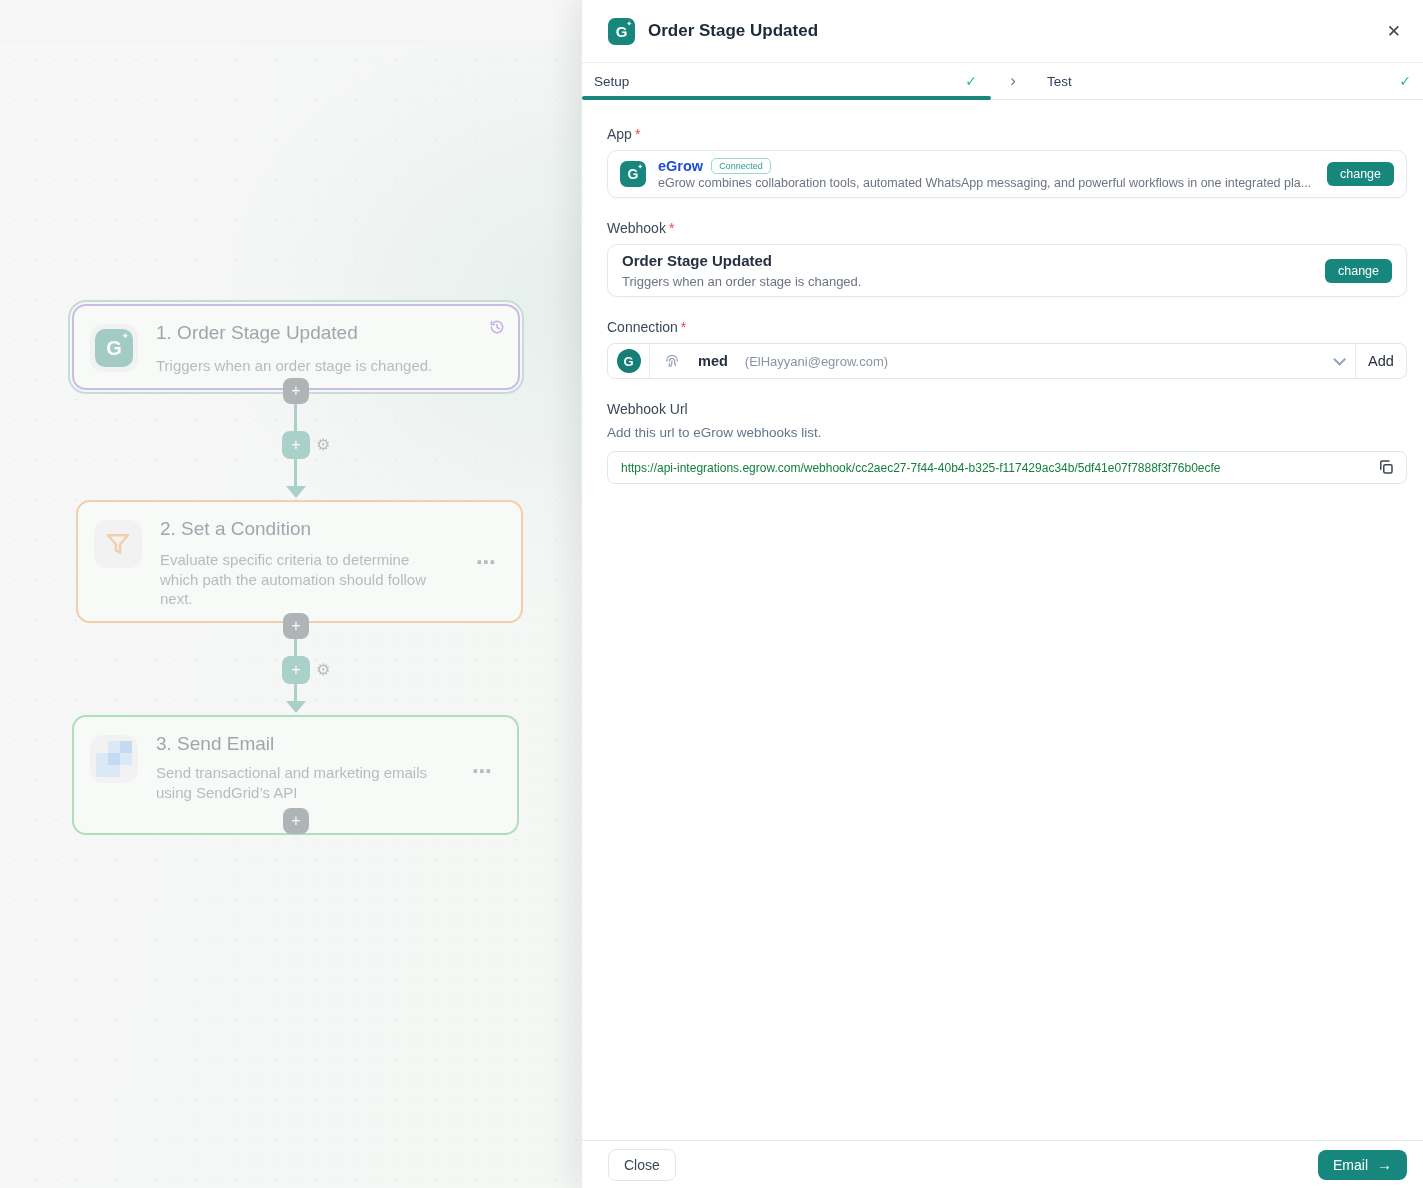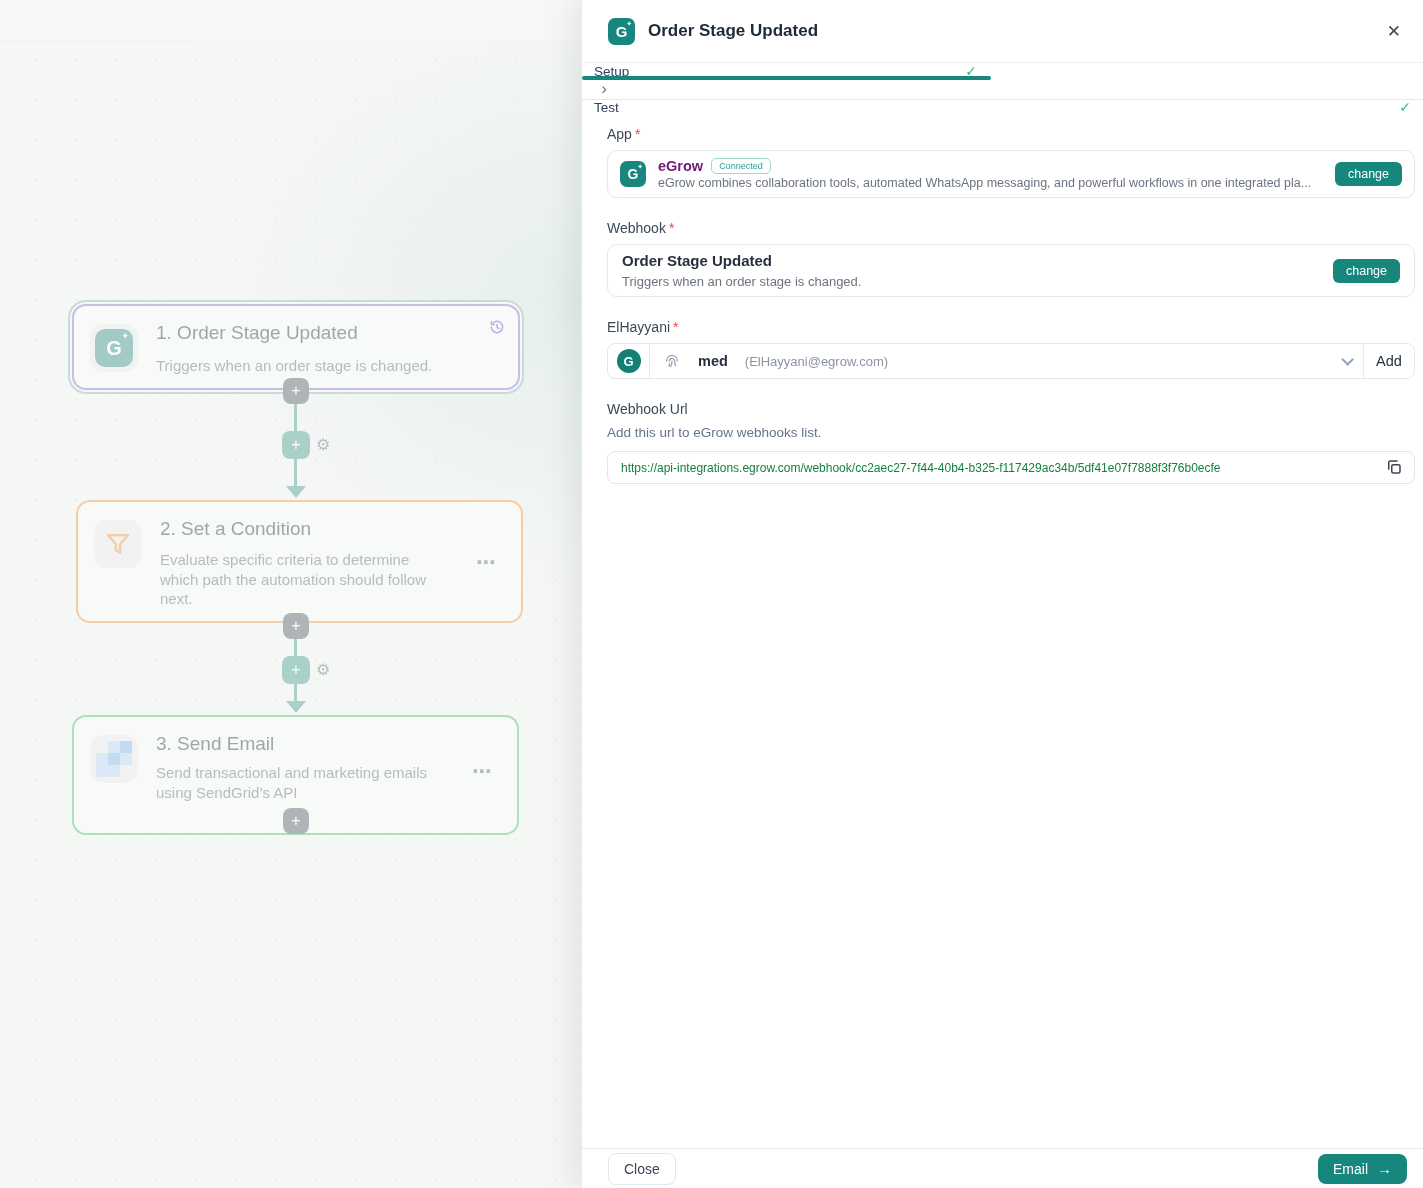--- a/index.html
+++ b/index.html
@@ -67,39 +67,39 @@
   .panel { position:absolute; left:581px; top:0; width:842px; height:1188px; z-index:10;
     background:#fff; display:flex; flex-direction:column; border-left:1px solid #e8eaec;
     box-shadow:-10px 0 28px rgba(15,23,42,0.08); }
 
   .panel-header { height:62px; display:flex; align-items:center; padding:0 22px 0 26px; }
   .glogo-hdr { width:27px; height:27px; border-radius:7px; font-size:15px; background:#17877d; }
   .glogo-hdr .sparkle { top:2px; right:3px; font-size:7px; }
   .panel-title { margin-left:13px; font-size:17px; font-weight:bold; color:#1e293b; }
   .close-btn { margin-left:auto; font-size:17px; color:#414b59; background:none; border:none; cursor:pointer; line-height:1; }
 
-  .tabbar { height:38px; display:flex; align-items:stretch; border-top:1px solid #edeff1; border-bottom:1px solid #e7eaec;flex-direction:column; }
+  .tabbar { height:38px; display:flex; align-items:stretch; border-top:1px solid #edeff1; border-bottom:1px solid #e7eaec; }
   .tab { display:flex; align-items:center; font-size:13.5px; color:#33415c; cursor:pointer; }
   .tab-setup { width:409px; padding:0 14px 0 12px; position:relative; }
   .tab-setup::after { content:""; position:absolute; left:0; bottom:-1px; width:100%; height:4px; background:#17877d; border-radius:2px; }
   .tab-sep { width:44px; display:flex; align-items:center; justify-content:center; color:#6b7a90; font-size:17px; }
   .tab-test { flex:1; padding:0 12px; }
   .tab-check { margin-left:auto; color:#2fbe70; font-size:14px; font-weight:bold; }
 
-  .panel-body { flex:1; padding:26px 8px 0 25px; overflow:hidden; }
+  .panel-body { flex:1; padding:26px 16px 0 25px; overflow:hidden; }
   .field { margin-bottom:22px; }
   .field-label { font-size:14px; color:#3d4856; margin-bottom:8px; }
   .req { color:#ef4444; margin-left:3px; }
 
   .app-card { height:48px; border:1px solid #e5e7eb; border-radius:10px; display:flex; align-items:center; padding:0 12px; box-shadow:0 1px 2px rgba(15,23,42,0.03); }
   .glogo-app { width:26px; height:26px; border-radius:7px; font-size:14px; background:#17877d; }
   .glogo-app .sparkle { top:2px; right:3px; font-size:7px; }
   .app-info { margin-left:12px; min-width:0; flex:1; }
   .app-name-row { display:flex; align-items:center; gap:8px; }
-  .app-name { font-size:14.5px; font-weight:bold; color:#701a75; }
+  .app-name { font-size:14.5px; font-weight:bold; color:#1d4ed8; }
   .badge { font-size:9px; color:#2f9e92; border:1px solid #9fd8cf; border-radius:5px; padding:2px 7px 2px; background:#fdfefe; }
   .app-desc { font-size:12.5px; color:#6b7480; margin-top:2px; white-space:nowrap; overflow:hidden; }
   .change-btn { margin-left:14px; flex:none; background:#17877d; color:#fff; border:none; border-radius:6px; font-size:12.5px; padding:5px 13px; cursor:pointer; }
 
   .webhook-card { min-height:50px; border:1px solid #e5e7eb; border-radius:10px; display:flex; align-items:center; padding:7px 14px; box-shadow:0 1px 2px rgba(15,23,42,0.03); }
   .wh-name { font-size:15px; font-weight:bold; color:#27303f; }
   .wh-desc { font-size:13px; color:#6b7480; margin-top:5px; }
 
   .conn-row { height:36px; border:1px solid #e2e6ea; border-radius:8px; display:flex; align-items:stretch; }
   .conn-icon-cell { width:42px; display:flex; align-items:center; justify-content:center; border-right:1px solid #e9ecef; }
@@ -108,21 +108,21 @@
   .conn-name { font-size:14.5px; font-weight:bold; color:#27303f; }
   .conn-email { font-size:13px; color:#8a94a3; }
   .chev-down { margin-left:auto; width:9px; height:9px; border-right:2px solid #93a3bd; border-bottom:2px solid #93a3bd; transform:rotate(45deg) translateY(-3px); }
   .conn-add { width:51px; border-left:1px solid #e9ecef; display:flex; align-items:center; justify-content:center; font-size:14.5px; color:#27303f; cursor:pointer; border-radius:0 8px 8px 0; background:#fff; }
 
   .url-hint { font-size:13.5px; color:#64748b; margin:4px 0 11px; }
   .url-box { height:33px; border:1px solid #e2e6ea; border-radius:8px; display:flex; align-items:center; padding:0 10px 0 13px; }
   .url-input { flex:1; border:none; outline:none; font-size:12px; color:#15803d; font-family:"Liberation Sans","DejaVu Sans",sans-serif; min-width:0; background:transparent; }
   .copy-btn { flex:none; width:20px; height:20px; background:none; border:none; cursor:pointer; padding:0; margin-left:6px; }
 
-  .panel-footer { height:40px; border-top:1px solid #e7eaec; display:flex; align-items:center; justify-content:space-between; padding:0 16px 0 26px; }
+  .panel-footer { height:48px; border-top:1px solid #e7eaec; display:flex; align-items:center; justify-content:space-between; padding:0 16px 0 26px; }
   .close-footer-btn { background:#fff; border:1px solid #e2e6ea; border-radius:8px; padding:7px 15px; font-size:14px; color:#3b4656; cursor:pointer; }
   .next-btn { background:#17877d; border:none; border-radius:8px; padding:7px 15px; font-size:14px; color:#fff; cursor:pointer; display:flex; align-items:center; gap:9px; }
   .next-arrow { font-size:15px; line-height:1; }
 </style>
 </head>
 <body>
 
 <div class="screen">
 
   <div class="canvas">
@@ -258,21 +258,21 @@
           <div style="flex:1; min-width:0;">
             <div class="wh-name">Order Stage Updated</div>
             <div class="wh-desc">Triggers when an order stage is changed.</div>
           </div>
           <button class="change-btn">change</button>
         </div>
       </div>
 
       <div class="field">
         <div class="field-label">
-          <span>ElHayyani</span><span class="req">*</span>
+          <span>Connection</span><span class="req">*</span>
         </div>
         <div class="conn-row">
           <div class="conn-icon-cell">
             <div class="glogo glogo-conn">
                 <span>G</span>
               </div>
           </div>
           <div class="conn-select">
             <svg width="18" height="18" viewBox="0 0 24 24" fill="none" stroke="#97a3b2" stroke-width="1.7" stroke-linecap="round">
               <path d="M6 7.5a7.5 7.5 0 0 1 12 0"></path>

